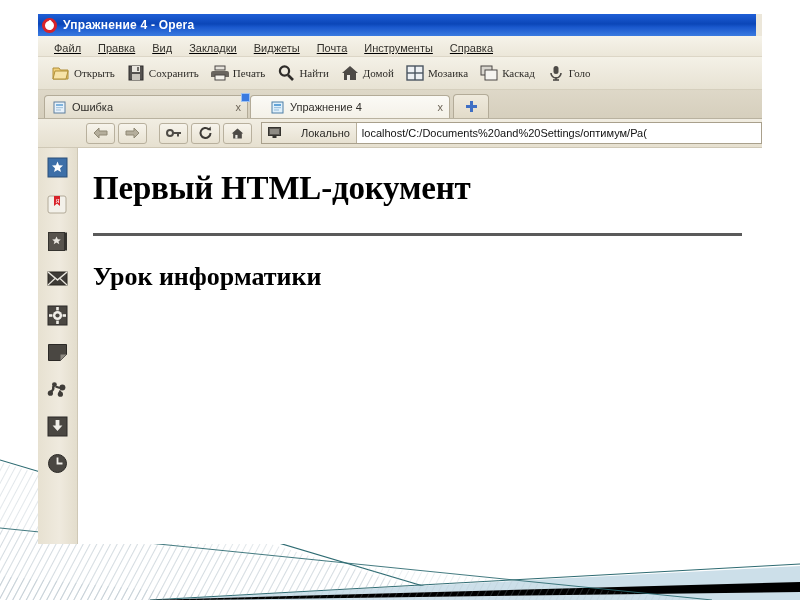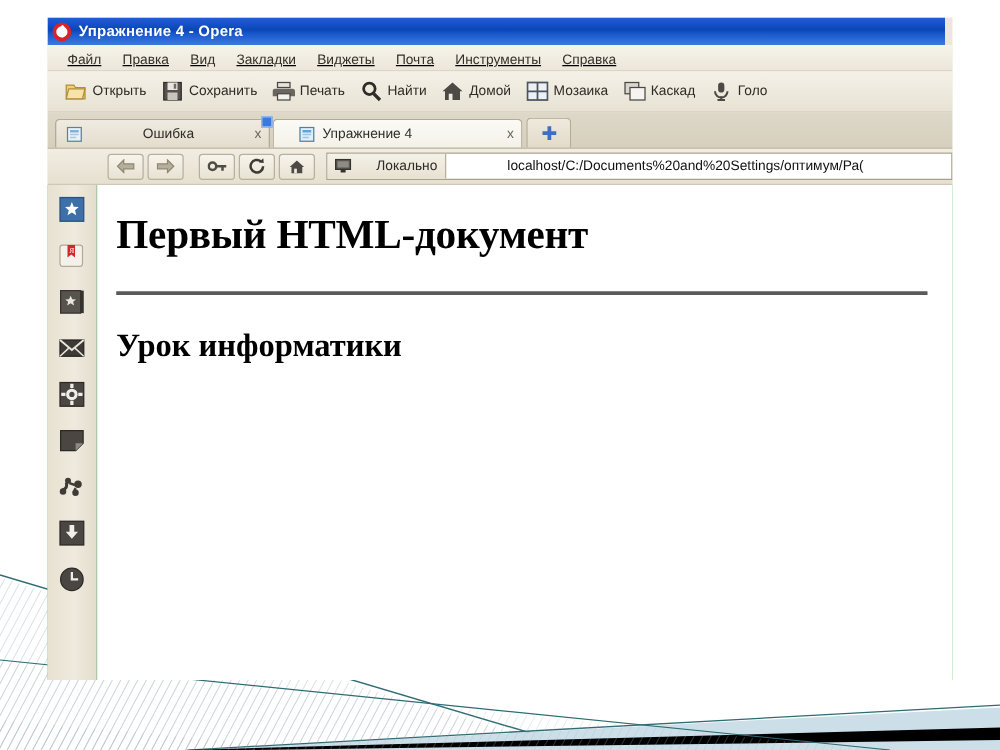--- a/index.html
+++ b/index.html
@@ -110,20 +110,21 @@
     overflow: hidden;
   }
   .tb-btn {
     display: flex;
     align-items: center;
     gap: 4px;
     padding: 2px 6px;
     white-space: nowrap;
     font-size: 11px;
     color: #2e2c28;
+    font-family: Liberation Serif, serif;
   }
   .tb-ico { width: 18px; height: 18px; display: block; flex: 0 0 18px; }
 
   
   .tabstrip {
     height: 28px;
     background: linear-gradient(to bottom, #ded8c8 0%, #d6cfbd 100%);
     display: flex;
     align-items: flex-end;
     padding-left: 6px;
@@ -139,23 +140,22 @@
     font-size: 11px;
     color: #2f2d29;
     border: 1px solid #b3ab98;
     border-bottom: none;
     border-radius: 4px 4px 0 0;
     position: relative;
     box-sizing: border-box;
     white-space: nowrap;
   }
   .tab.inactive {
-    width: 172px;
+    width: 204px;
     background: linear-gradient(to bottom, #efebe0 0%, #e3ddcd 100%);
-    text-align: center;
   }
   .tab.active {
     width: 200px;
     background: linear-gradient(to bottom, #fbfaf6 0%, #f4f1e8 100%);
     margin-left: 2px;
     z-index: 3;
     padding-left: 20px;
   }
   .tab .tab-label { flex: 1 1 auto; overflow: hidden; }
   .tab .tab-close {
@@ -225,21 +225,20 @@
   }
   .url-text {
     display: flex;
     align-items: center;
     padding-left: 5px;
     font-size: 11px;
     color: #111111;
     white-space: nowrap;
     overflow: hidden;
     font-family: "Liberation Sans", sans-serif;
-    margin-left: 44px;
   }
 
   
   .bodyrow {
     display: flex;
     height: 399px;
     background: #22c55e;
   }
   .sidebar {
     width: 40px;

